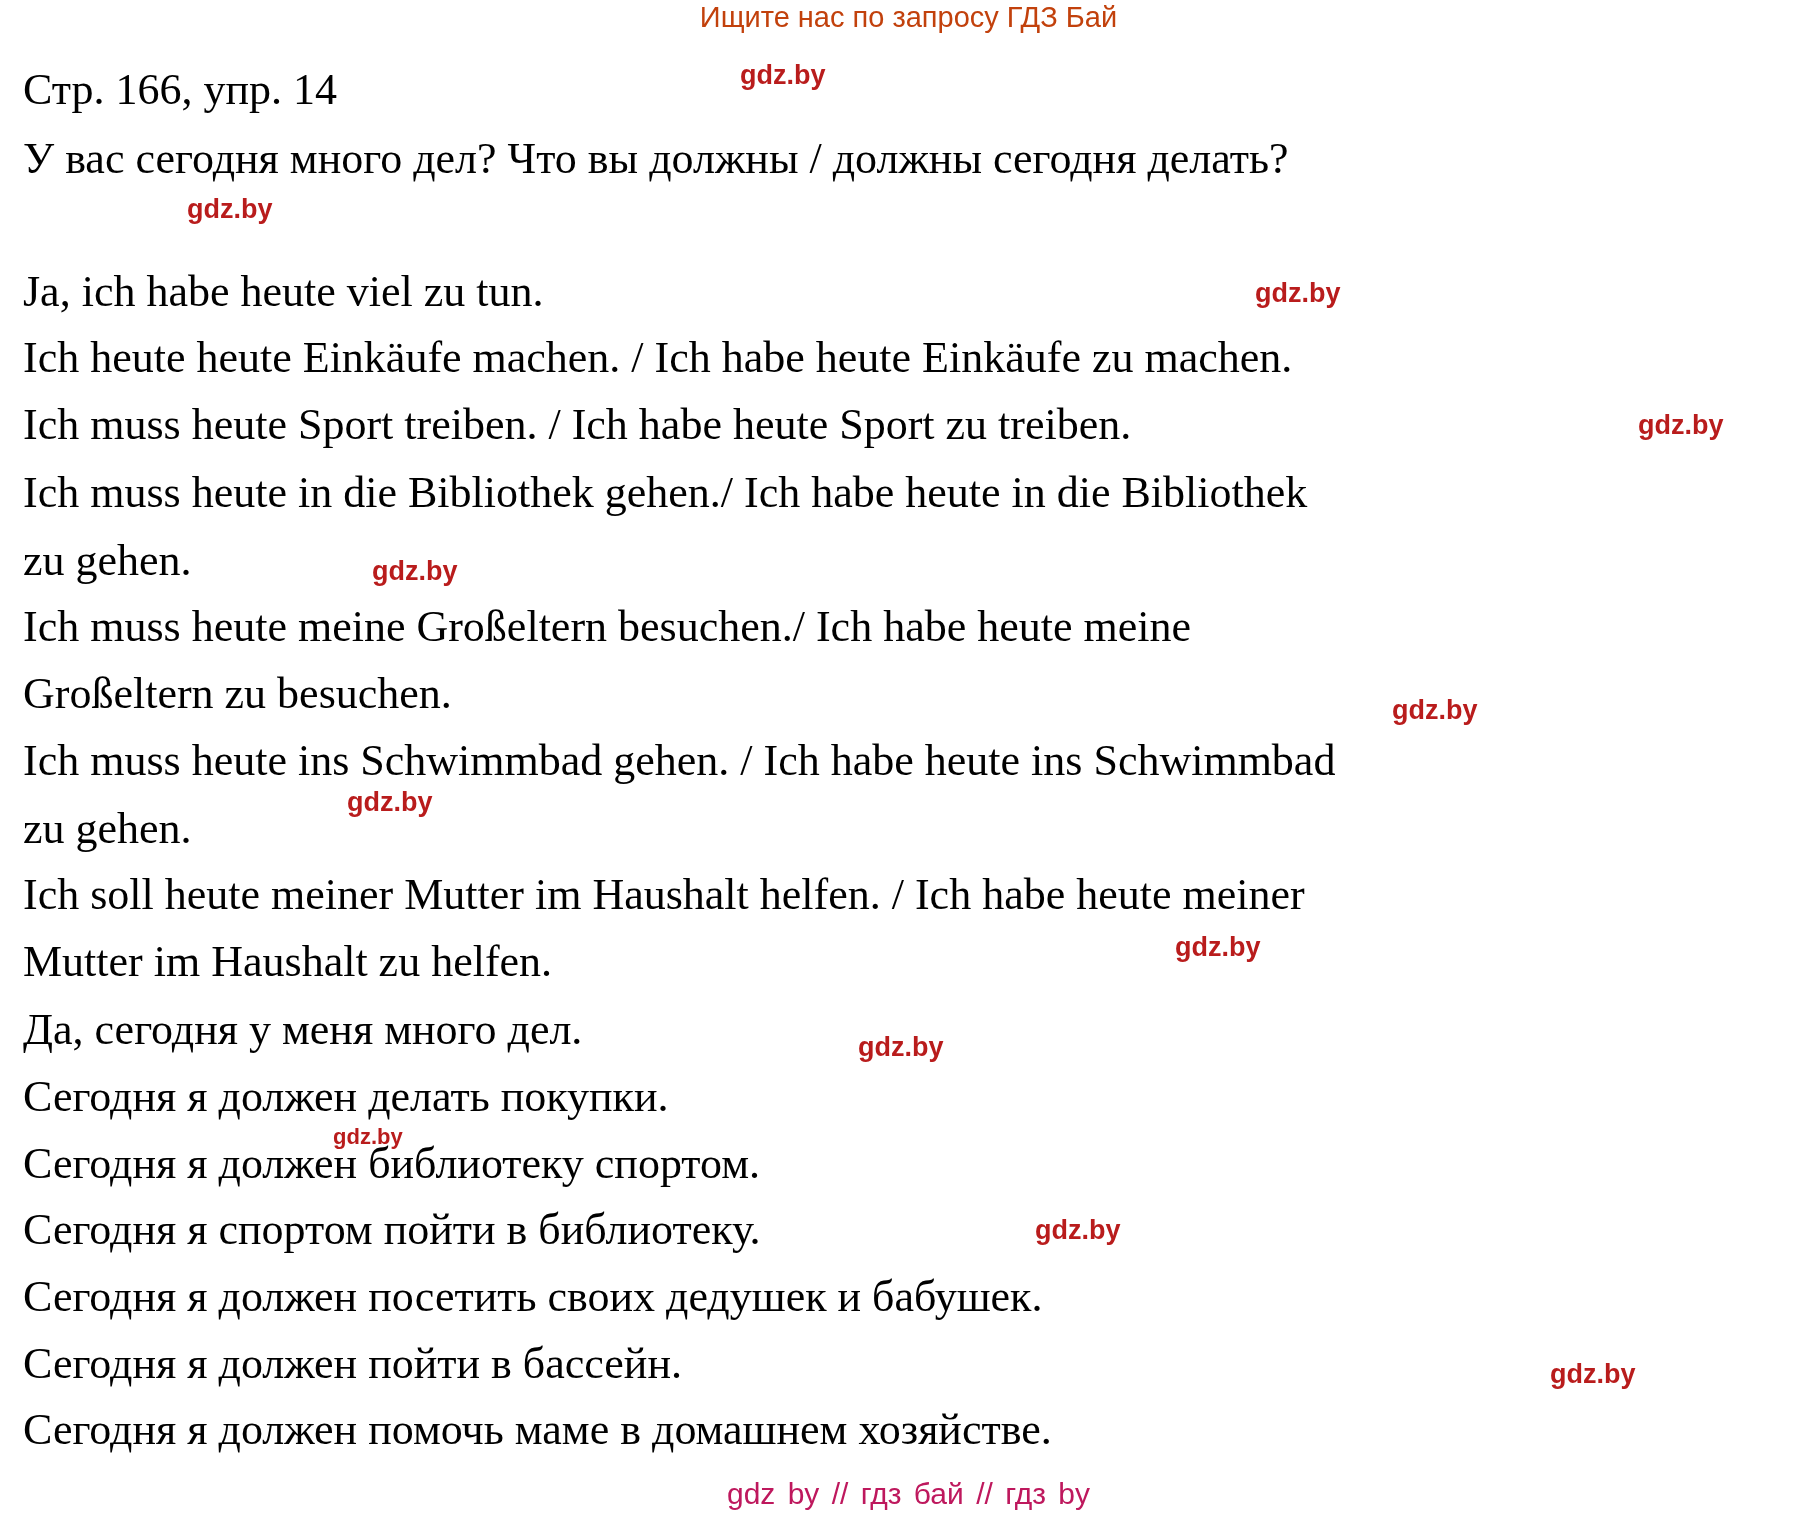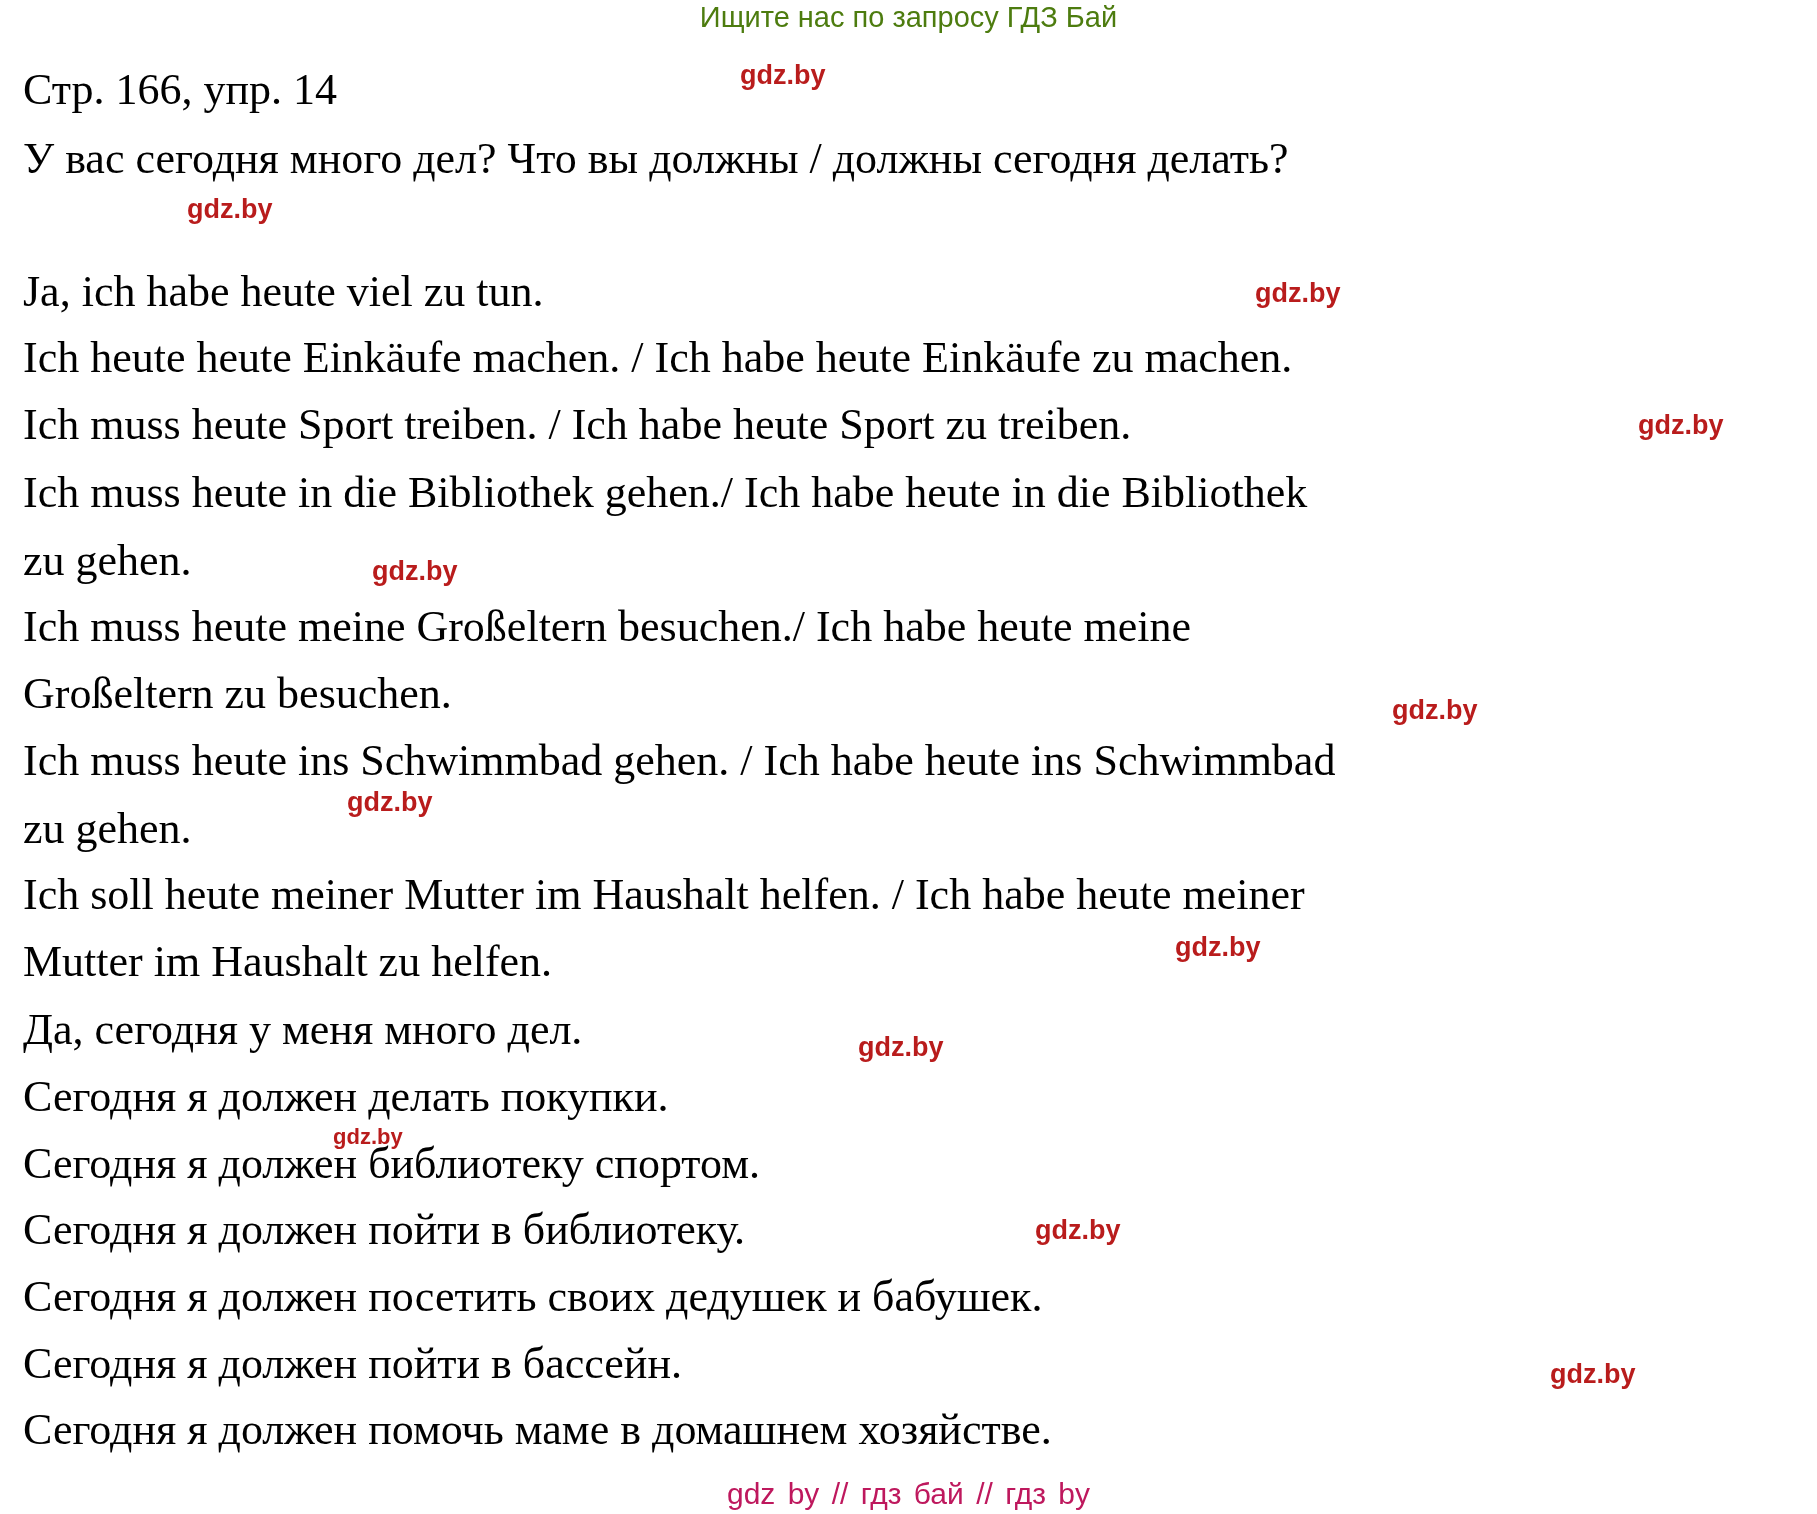--- a/index.html
+++ b/index.html
@@ -1,21 +1,21 @@
 <!DOCTYPE html>
 <html><head>
 <meta charset="utf-8">
 <style>
   html, body { margin: 0; padding: 0; background: #ffffff; }
   body { width: 1817px; height: 1514px; position: relative; overflow: hidden; }
   .header-ad {
     position: absolute; left: 0; width: 1817px; top: 0; height: 34px;
     text-align: center;
     font-family: "Liberation Sans", sans-serif; font-size: 29px; line-height: 34px;
-    color: #4d7c0f;
+    color: #c2410c;
   }
   .line {
     position: absolute; left: 23px; white-space: nowrap;
     font-family: "Liberation Serif", serif; font-size: 44px; line-height: 55px;
     color: #000000;
     text-align: center;
   }
   .wm {
     position: absolute; white-space: nowrap;
     font-family: "Liberation Sans", sans-serif; font-size: 27px; line-height: 27px;
@@ -47,21 +47,21 @@
   <div class="line" style="top:533px;">zu gehen.</div>
   <div class="line" style="top:599px;">Ich muss heute meine Großeltern besuchen./ Ich habe heute meine</div>
   <div class="line" style="top:666px;">Großeltern zu besuchen.</div>
   <div class="line" style="top:733px;">Ich muss heute ins Schwimmbad gehen.  / Ich habe heute ins Schwimmbad</div>
   <div class="line" style="top:801px;">zu gehen.</div>
   <div class="line" style="top:867px;">Ich soll heute meiner Mutter im Haushalt helfen. / Ich habe heute meiner</div>
   <div class="line" style="top:934px;">Mutter im Haushalt zu helfen.</div>
   <div class="line" style="top:1002px;">Да, сегодня у меня много дел.</div>
   <div class="line" style="top:1069px;">Сегодня я должен делать покупки.</div>
   <div class="line" style="top:1136px;">Сегодня я должен библиотеку спортом.</div>
-  <div class="line" style="top:1202px;">Сегодня я должен пойти в библиотеку.</div>
+  <div class="line" style="top:1202px;">Сегодня я спортом пойти в библиотеку.</div>
   <div class="line" style="top:1269px;">Сегодня я должен посетить своих дедушек и бабушек.</div>
   <div class="line" style="top:1336px;">Сегодня я должен пойти в бассейн.</div>
   <div class="line" style="top:1402px;">Сегодня я должен помочь маме в домашнем хозяйстве.</div>
 </div>
 
 <div class="wm" style="left:740px; top:62px;">gdz.by</div>
 <div class="wm" style="left:187px; top:196px;">gdz.by</div>
 <div class="wm" style="left:1255px; top:280px;">gdz.by</div>
 <div class="wm" style="left:1638px; top:412px;">gdz.by</div>
 <div class="wm" style="left:372px; top:558px;">gdz.by</div>

